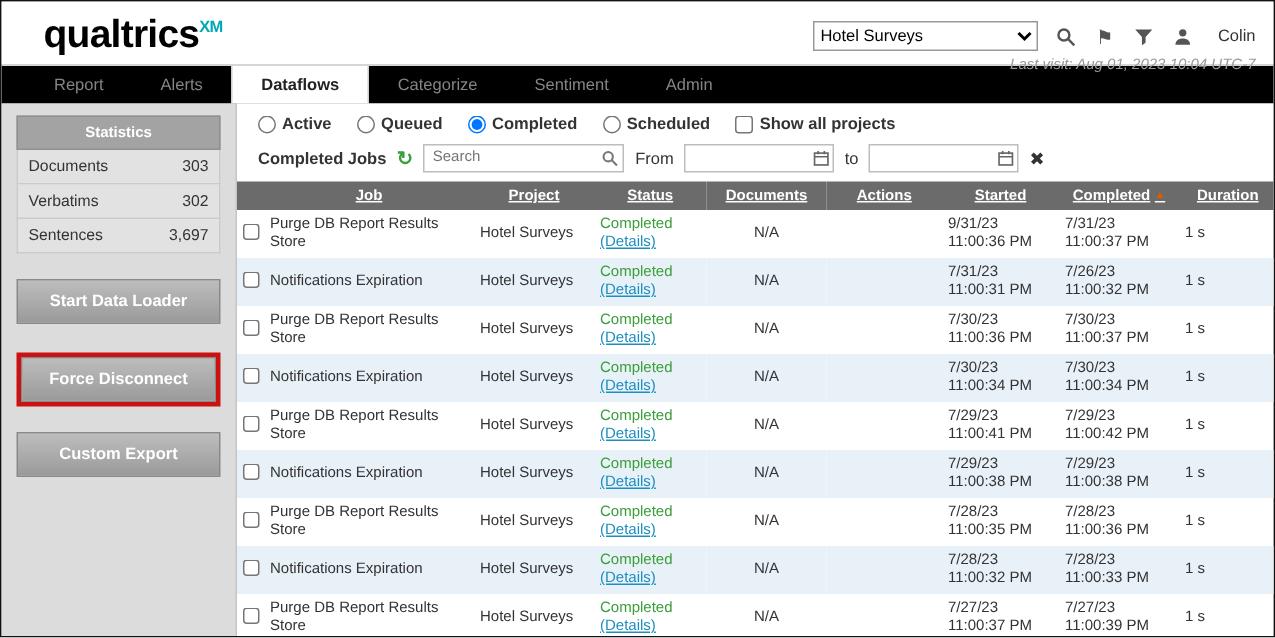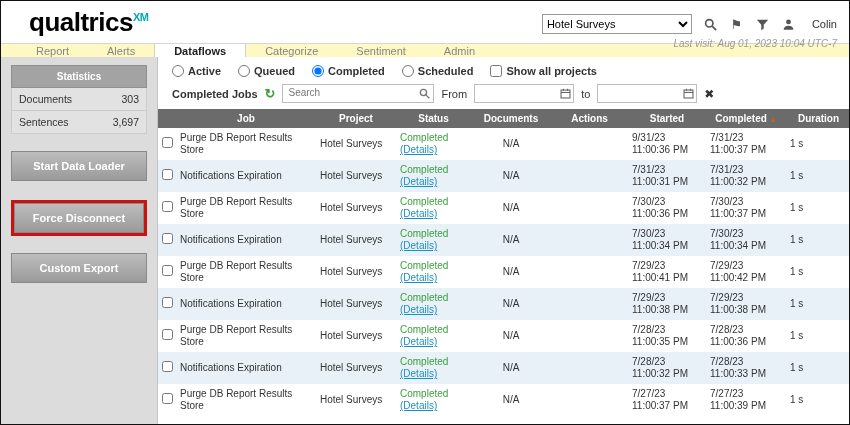--- a/index.html
+++ b/index.html
@@ -19,21 +19,21 @@
                     background:#fff; font-family:"Liberation Sans", sans-serif; }
   .hicon { width:15px; height:15px; display:inline-flex; align-items:center;
            justify-content:center; color:#555; cursor:pointer; }
   .hicon svg { width:13px; height:13px; }
   .flag-glyph { font-size:13px; line-height:1; color:#555; }
   .user { display:flex; align-items:center; gap:16px; font-size:11px; color:#333; cursor:pointer; }
   .last-visit { position:absolute; right:12px; top:37px; font-size:10px;
                 font-style:italic; color:#9a9a9a;margin-left:12px; }
 
   
-  .tab-bar { height:14px; background:#fef9c3; border-top:1px solid #d6d6d6;
+  .tab-bar { height:26px; background:#000000; border-top:1px solid #d6d6d6;
              display:flex; padding-left:16px; flex:0 0 auto; }
   .tab { padding:0 19px; font-size:11px; color:#858585; display:flex;
          align-items:center; cursor:pointer; }
   .tab.active { background:#fff; color:#222; font-weight:bold;
                 border-left:1px solid #d0d0d0; border-right:1px solid #d0d0d0; }
 
   
   .content { flex:1; display:flex; min-height:0;border-radius:32px; }
   .sidebar { width:157px; background:#dcdcdc; border-right:1px solid #c5c5c5;
              padding:8px 10px 0 10px; flex:0 0 auto; }
@@ -56,35 +56,35 @@
   .filter-row1 { display:flex; align-items:flex-end; gap:17px; padding:8px 14px 4px;
                  font-size:11px; font-weight:bold; color:#333; }
   .radio-item, .check-item { display:flex; align-items:center; gap:4px; cursor:pointer; }
   .radio-item input, .check-item input { width:12px; height:12px; margin:0; cursor:pointer; }
 
   .filter-row2 { display:flex; align-items:center; gap:7px; padding:3px 14px 6px;
                  font-size:11px; color:#333; }
   .jobs-label { font-weight:bold; }
   .refresh-glyph { color:#3a9e3a; font-weight:bold; font-size:13px; line-height:1; cursor:pointer; }
   .search-wrap, .date-wrap { position:relative; display:inline-flex; align-items:center; }
-  .search-input { width:152px; height:19px; border:1px solid #bdbdbd; font-size:10px;
+  .search-input { width:134px; height:19px; border:1px solid #bdbdbd; font-size:10px;
                   padding:0 20px 2px 5px; color:#444;
                   font-family:"Liberation Sans", sans-serif; }
   .search-glyph { position:absolute; right:4px; color:#777; display:flex; }
   .search-glyph svg { width:11px; height:11px; }
   .date-input { width:100px; height:19px; border:1px solid #bdbdbd; font-size:10px;
                 padding:2px 18px 2px 5px; font-family:"Liberation Sans", sans-serif; }
   .cal { position:absolute; right:3px; display:flex; color:#666; cursor:pointer; }
   .cal svg { width:11px; height:11px; }
   .clear-glyph { font-size:12px; color:#333; cursor:pointer; line-height:1; }
 
   
   table { width:100%; border-collapse:collapse; table-layout:fixed; font-size:10px; }
   thead th { background:#6b6b6b; color:#fff; font-size:10px; font-weight:bold;
-             padding:4px 2px; text-align:center; cursor:pointer; }
+             padding:4px 2px; text-align:center; cursor:pointer;text-decoration:underline; }
   tbody td { padding:4px 4px; vertical-align:middle; color:#333; line-height:1.2;
              word-wrap:break-word; }
   tbody tr:nth-child(even) { background:#e8f1f8; }
   .col-check { text-align:center; }
   .col-check input { width:11px; height:11px; margin:0; cursor:pointer; }
   .cell-doc { text-align:center; }
   .status-completed { color:#3a9e3a; }
   .details-link { color:#1d8fbf; text-decoration:underline; cursor:pointer; }
   .sort-glyph { color:#e05a00; font-size:7px; margin-left:3px; vertical-align:middle; }
 </style>
@@ -135,20 +135,24 @@
     <div class="tab">Admin</div>
   </nav>
 
   <div class="content">
 
     <aside class="sidebar">
       <div class="stats-header">Statistics</div>
       <div class="stat-row">
         <span>Documents</span>
         <span>303</span>
+      </div>
+      <div class="stat-row">
+        <span>Verbatims</span>
+        <span>302</span>
       </div>
       <div class="stat-row">
         <span>Sentences</span>
         <span>3,697</span>
       </div>
       <button class="side-btn">Start Data Loader</button>
       <div class="highlight-wrap">
         <button class="side-btn">Force Disconnect</button>
       </div>
       <button class="side-btn">Custom Export</button>
@@ -265,21 +269,21 @@
     <td class="col-check"><input type="checkbox" style=""></td>
     <td>Notifications Expiration</td>
     <td>Hotel Surveys</td>
     <td>
       <span class="status-completed">Completed</span><br>
       <a class="details-link">(Details)</a>
     </td>
     <td class="cell-doc">N/A</td>
     <td></td>
     <td>7/31/23 11:00:31 PM</td>
-    <td>7/31/23 11:00:32 PM</td>
+    <td>7/26/23 11:00:32 PM</td>
     <td>1 s</td>
   </tr>
 
   <tr>
     <td class="col-check"><input type="checkbox" style=""></td>
     <td>Purge DB Report Results Store</td>
     <td>Hotel Surveys</td>
     <td>
       <span class="status-completed">Completed</span><br>
       <a class="details-link">(Details)</a>

